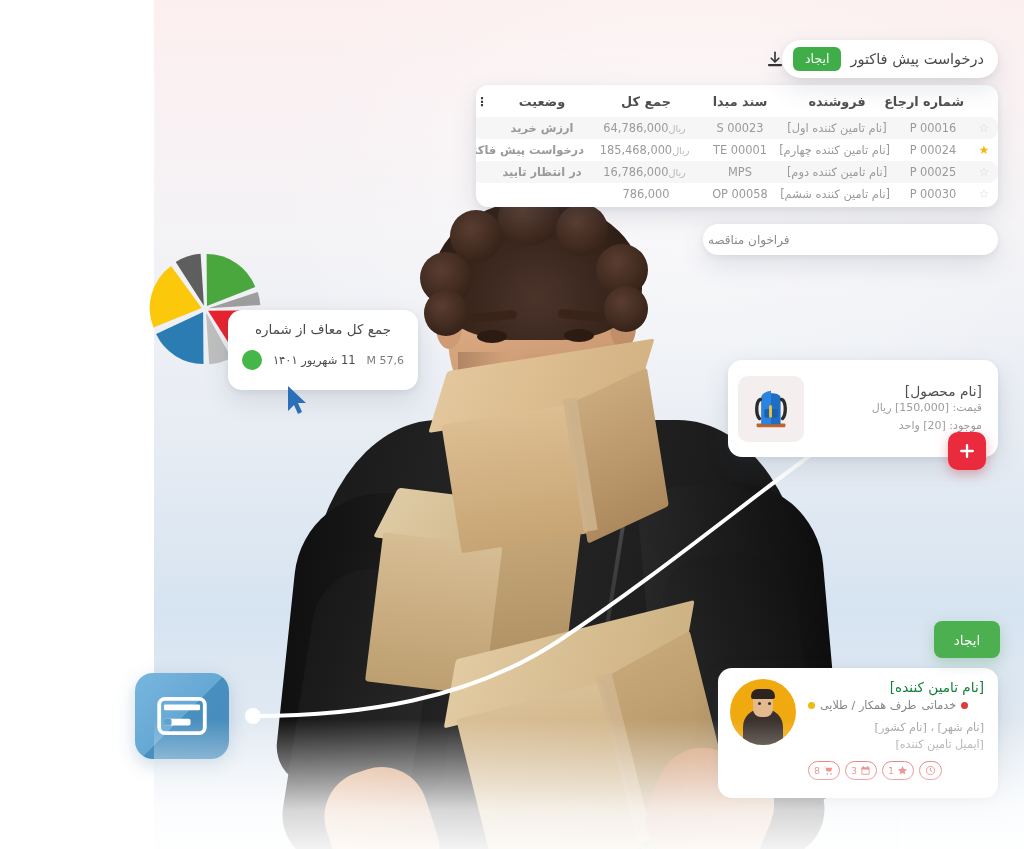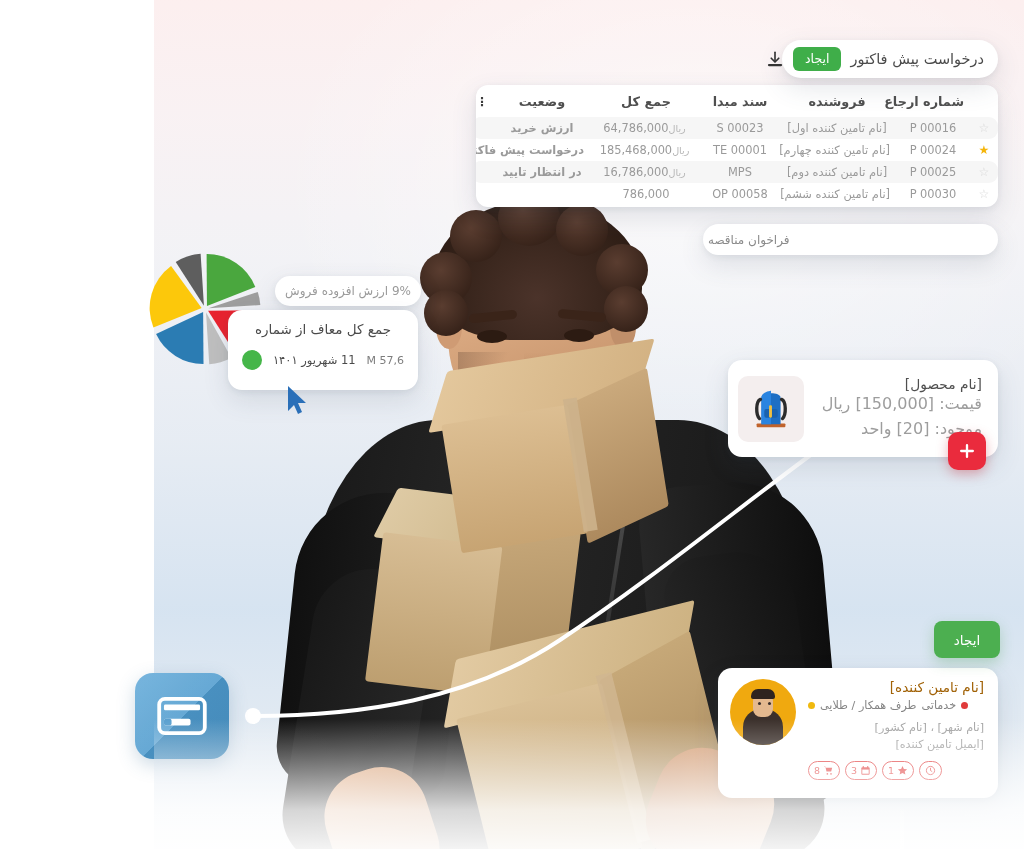--- a/index.html
+++ b/index.html
@@ -303,21 +303,21 @@
   .cursor-arrow { position:absolute; left: 286px; top: 385px; width:22px; height:30px; z-index: 12; }
 
   
   #product-card {
     left: 728px; top: 360px; width: 270px; height: 97px;
     border-radius: 14px; z-index: 10;
     display:flex; align-items:center; padding: 0 16px 0 10px; gap: 12px;
   }
   #product-card .p-text { flex:1; text-align:right; }
   #product-card .p-name { font-size: 13.8px; color:#4f4f4f; margin-bottom:0;}
-  #product-card .p-line { font-size: 16px; color:#9d9d9d; line-height: 1.55; }
+  #product-card .p-line { font-size: 11px; color:#9d9d9d; line-height: 1.55; }
   #product-card .p-thumb {
     width: 66px; height: 66px; border-radius: 10px;
     background: #f4eeee; display:flex; align-items:center; justify-content:center;
     flex: 0 0 66px;
   }
   #add-btn {
     position:absolute; left: 948px; top: 432px; width: 38px; height: 38px;
     background:#ea2b3d; border-radius: 10px; border:none; cursor:pointer;
     box-shadow: 0 4px 12px rgba(200,40,55,.35);
     z-index: 12; display:flex; align-items:center; justify-content:center;
@@ -332,21 +332,21 @@
     box-shadow: 0 5px 14px rgba(60,150,70,.28);
   }
 
   
   #supplier-card {
     left: 718px; top: 668px; width: 280px; height: 130px;
     border-radius: 14px; z-index: 11;
     display:flex; align-items:flex-start; padding: 11px 14px 0 12px; gap: 12px;
   }
   #supplier-card .s-text { flex:1; text-align:right; }
-  #supplier-card .s-name { font-size: 13.6px; color:#a16207; margin-bottom: 4px; }
+  #supplier-card .s-name { font-size: 13.6px; color:#15803d; margin-bottom: 4px; }
   #supplier-card .s-tags { font-size: 11.2px; color:#858585; display:flex;
       align-items:center; justify-content:flex-end; gap:5px; margin-bottom: 8px;}
   #supplier-card .s-tags .d { width:7px; height:7px; border-radius:50%; display:inline-block;}
   #supplier-card .s-loc { font-size: 11.2px; color:#a2a2a2; line-height:1.5; }
   #supplier-card .s-avatar {
     width: 66px; height: 66px; border-radius: 50%; flex:0 0 66px;
     background:#f0a90f; overflow:hidden; position:relative;
   }
   .av-body { position:absolute; left:13px; top:30px; width:40px; height:40px;
     background:#3b302b; border-radius: 18px 18px 0 0;}
@@ -519,23 +519,20 @@
         <path d="M62.957175162147614,58.098368496057354 L62.59414962665362,6.099635699376826 A52,52 0 0 1 111.30555242833668,38.9558917564541 Z" fill="#4aa73e"></path>
         <path d="M64.43569514206682,60.332168516182094 L113.77724774758065,43.918418594932774 A52,52 0 0 1 116.33308502033694,57.0670615006578 Z" fill="#9e9e9e"></path>
         <path d="M64.07294041399793,62.675421502792126 L116.07167321067845,62.31239596729812 A52,52 0 0 1 91.93593375290575,106.58047362889691 Z" fill="#e8232f"></path>
         <path d="M61.988195098950065,64.3575989108902 L87.35689737416416,109.7495469289203 A52,52 0 0 1 65.25330211447437,116.25498878916032 Z" fill="#bfbfbf"></path>
         <path d="M59.134933033752446,63.96167608144648 L59.49795856924645,115.960408878127 A52,52 0 0 1 12.083926305519427,86.10219924283024 Z" fill="#2b7cb3"></path>
         <path d="M57.635584064215884,60.035269254640504 L9.422023626742941,79.51481211226795 A52,52 0 0 1 27.07075094500731,17.96638554714321 Z" fill="#fcc80b"></path>
         <path d="M59.906827785207184,57.67509781966372 L31.738000850504704,13.965634437888141 A52,52 0 0 1 56.64172076968285,5.777707941393601 Z" fill="#5e5e5e"></path>
       </g>
   </svg>
 
-  <div class="card" id="vat-pill">
-    <span>9% ارزش افزوده فروش</span>
-  </div>
 
   <div class="card" id="tax-card">
     <div class="tc-title">جمع کل معاف از شماره</div>
     <div class="tc-row">
       <span class="tc-val">57,6 M</span>
       <span class="tc-date">11 شهریور ۱۴۰۱</span>
       <span class="tc-dot"></span>
     </div>
   </div>
   <svg class="cursor-arrow" viewBox="0 0 22 30">

